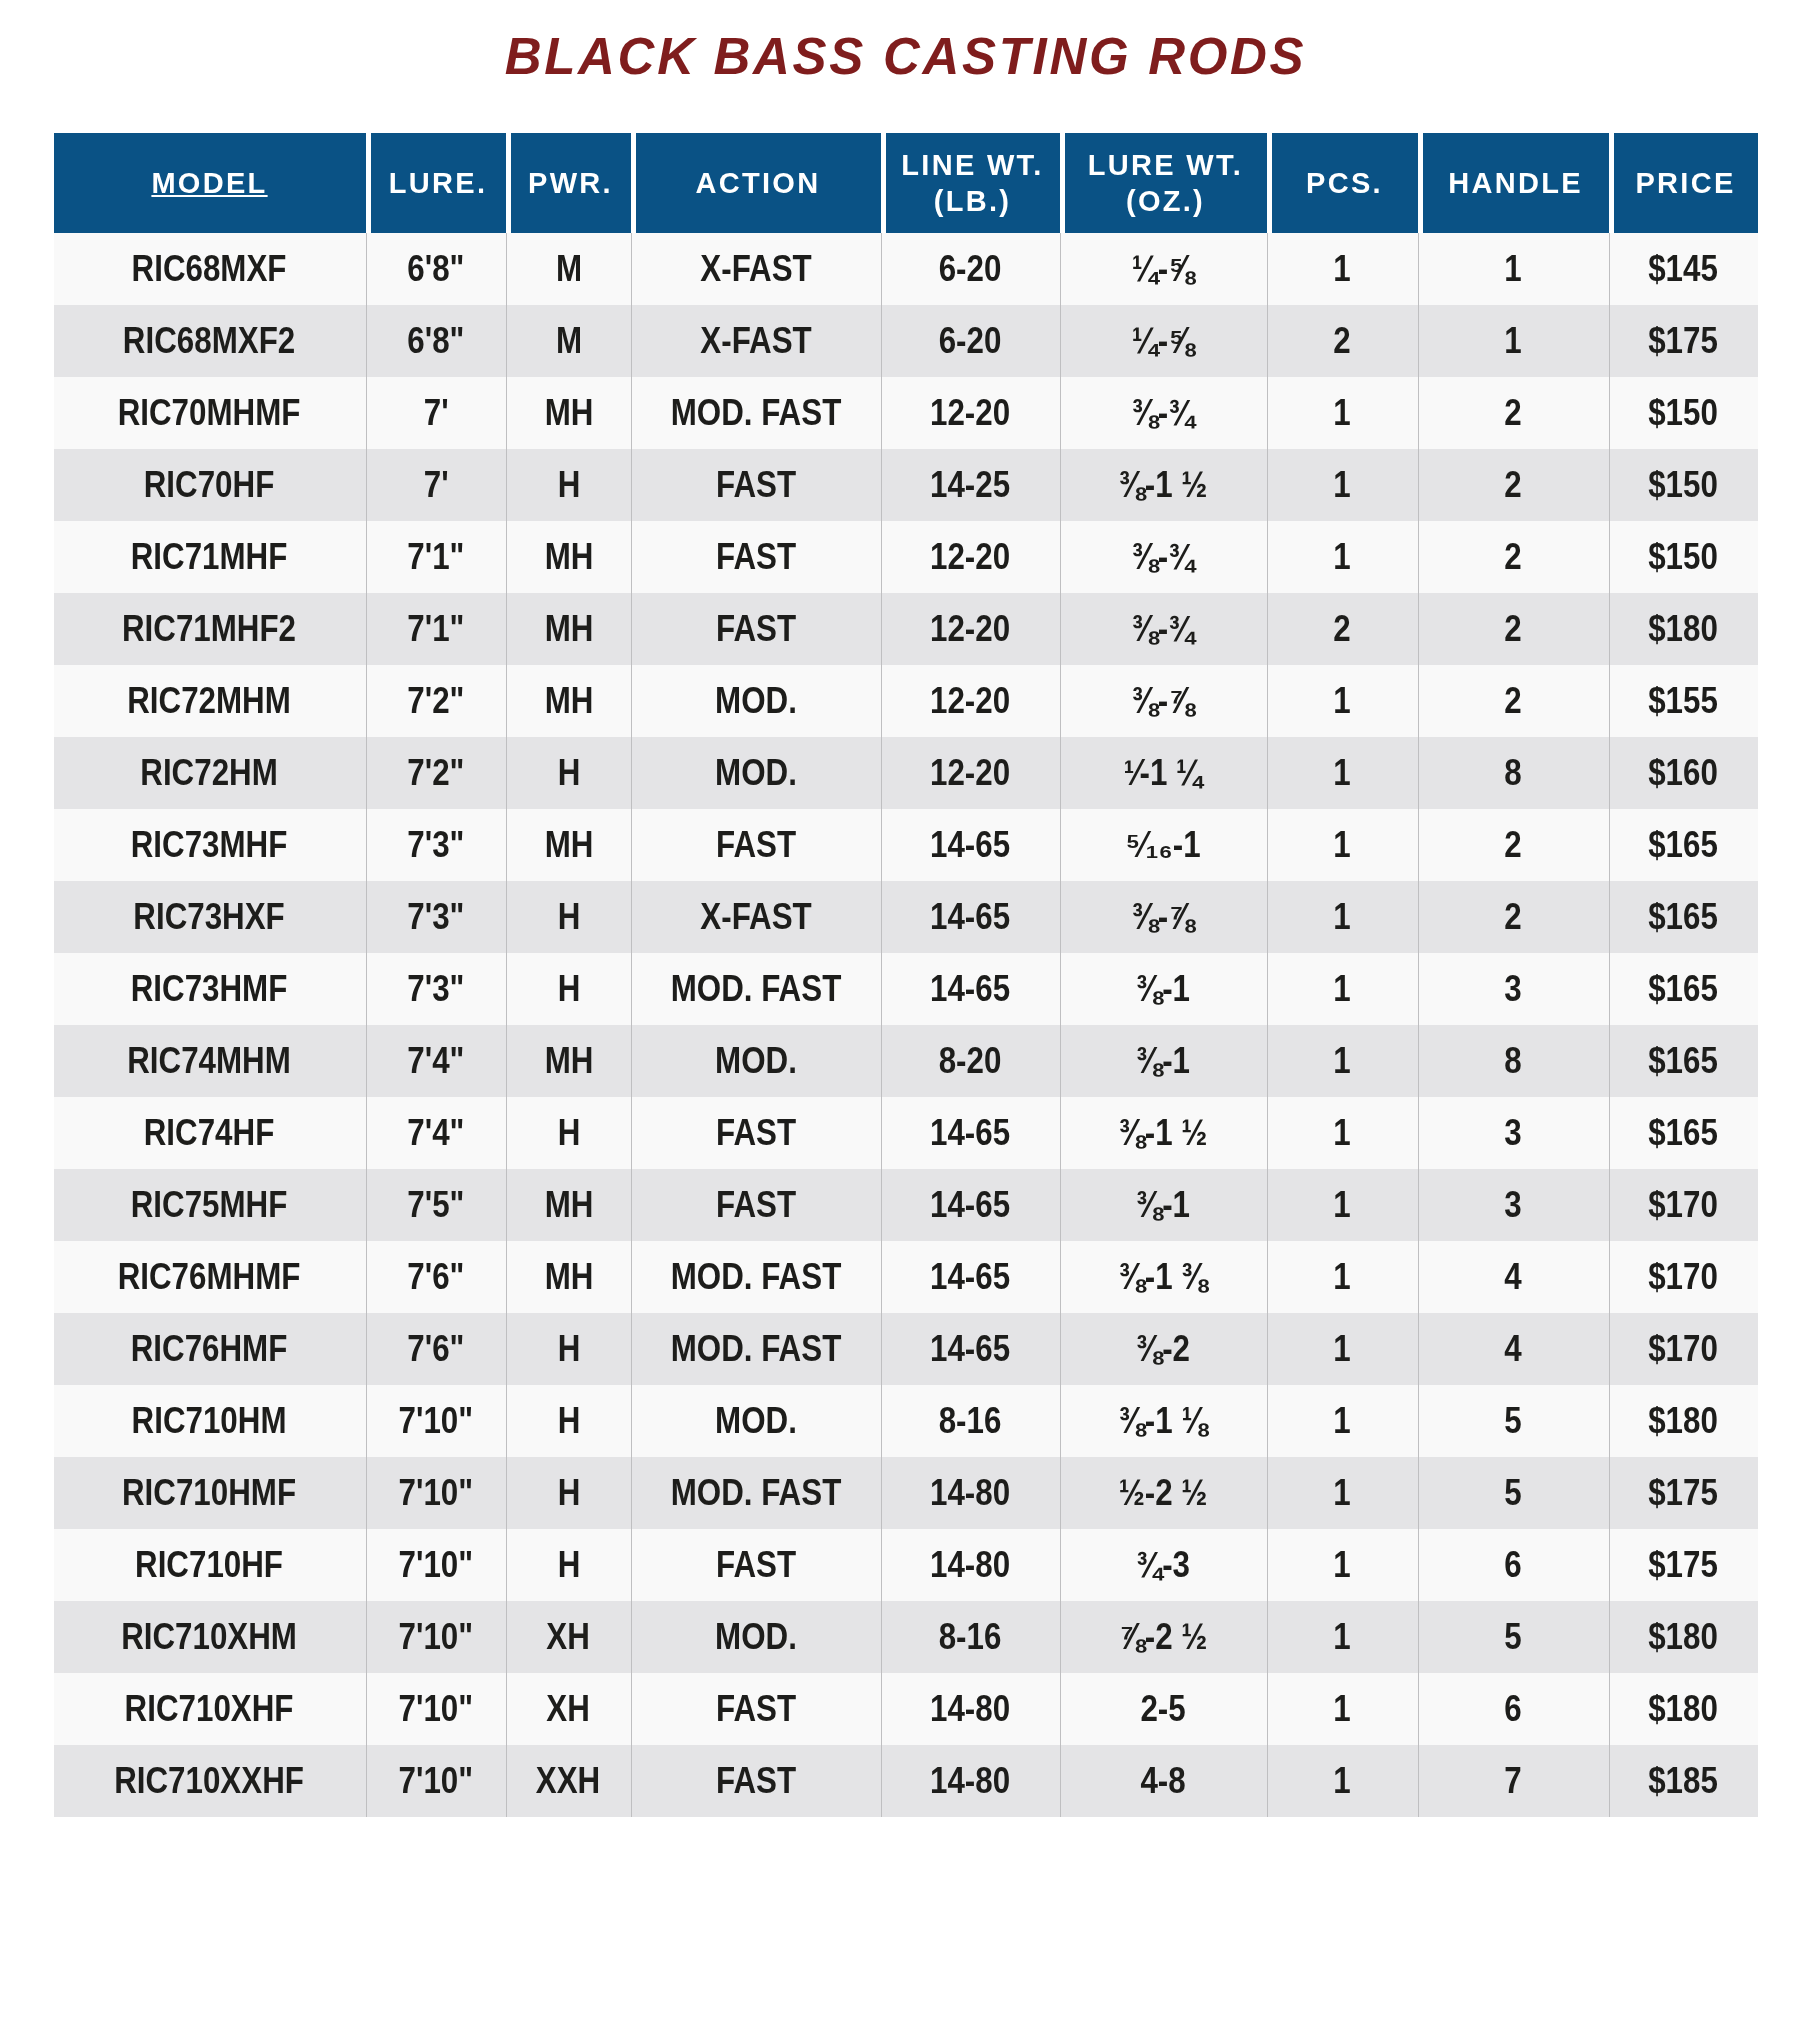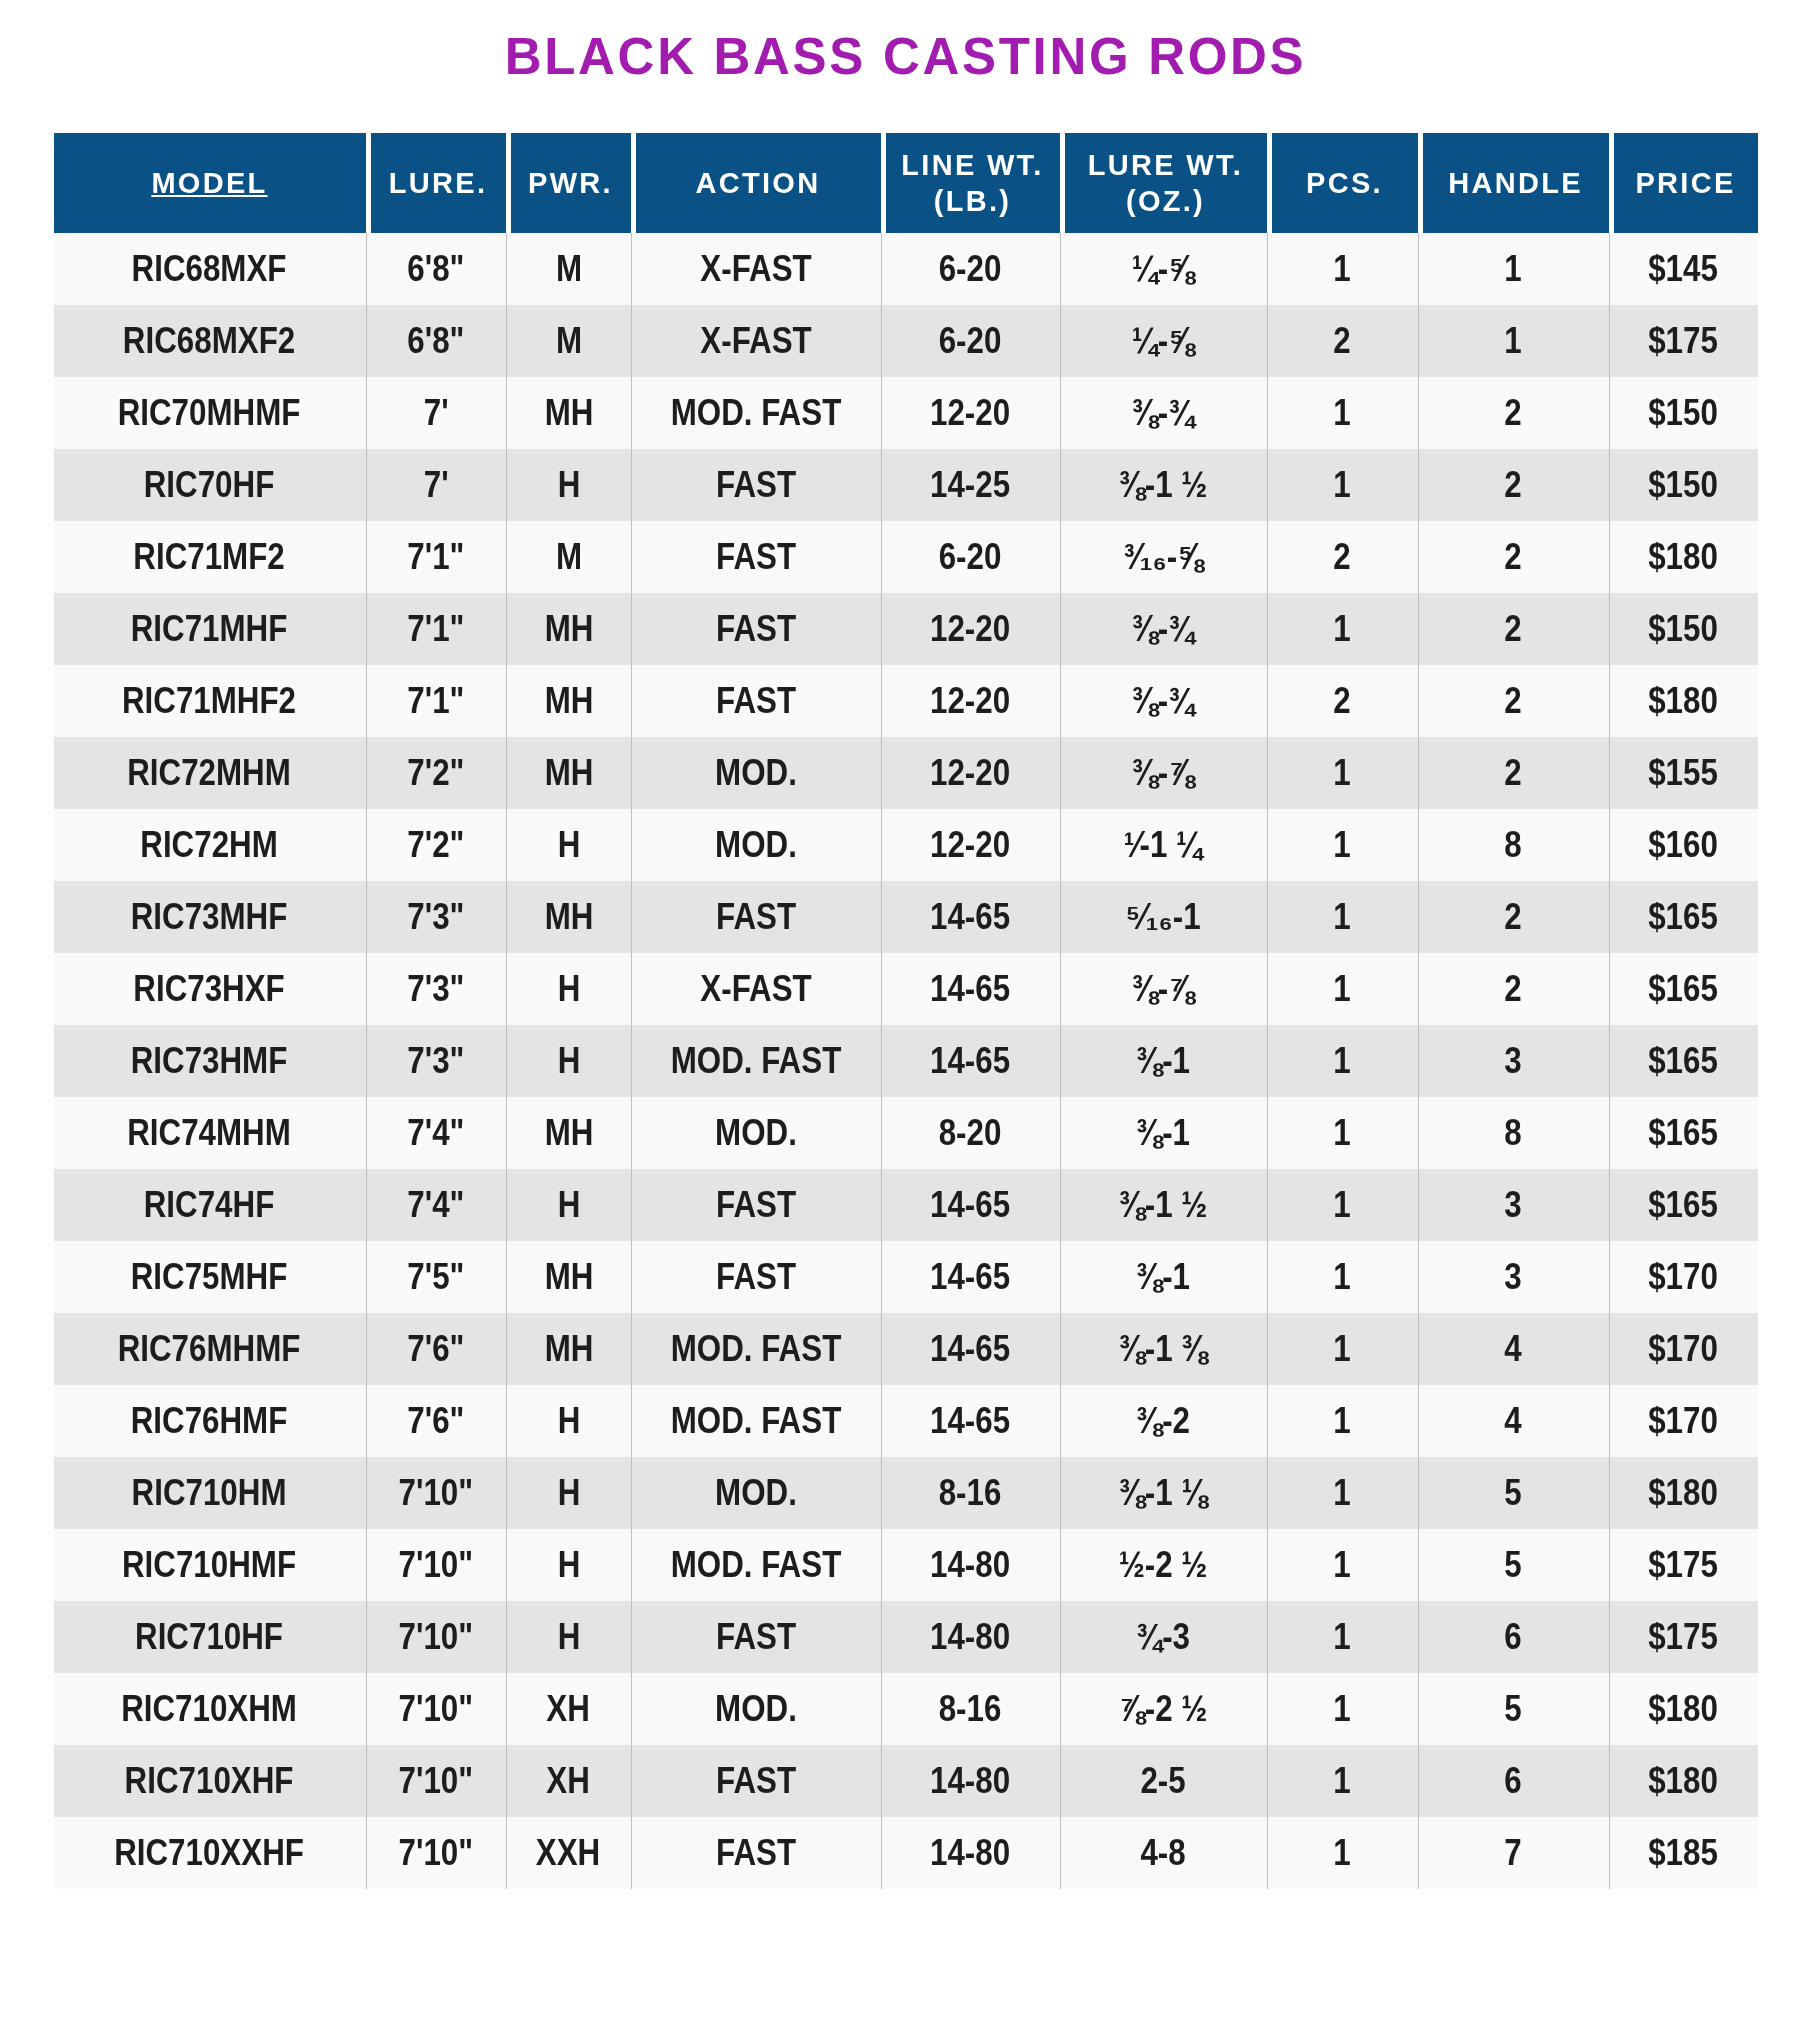--- a/index.html
+++ b/index.html
@@ -16,22 +16,23 @@
     width: 1811px;
     height: 2035px;
     overflow: hidden;
   }
   h1.title {
     margin: 27px 0 0 0;
     text-align: center;
     font-size: 51px;
     font-weight: 700;
     letter-spacing: 2.7px;
-    color: #a21caf;
+    color: #7f1d1d;
     font-family: "Liberation Sans", "DejaVu Sans", sans-serif;
+    font-style: italic;
   }
   table.rods {
     table-layout: fixed;
     width: 1704px;
     margin: 47px auto 0 auto;
     border-collapse: separate;
     border-spacing: 0;
   }
   table.rods col.c-model  { width: 312px; }
   table.rods col.c-lgth   { width: 140px; }
@@ -171,31 +172,20 @@
           <td><span class="cnd">7'</span></td>
           <td><span class="cnd">H</span></td>
           <td><span class="cnd">FAST</span></td>
           <td><span class="cnd">14-25</span></td>
           <td><span class="cnd">⅜-1 ½</span></td>
           <td><span class="cnd">1</span></td>
           <td><span class="cnd">2</span></td>
           <td><span class="cnd">$150</span></td>
         </tr>
         <tr>
-          <td><span class="cnd">RIC71MF2</span></td>
-          <td><span class="cnd">7'1"</span></td>
-          <td><span class="cnd">M</span></td>
-          <td><span class="cnd">FAST</span></td>
-          <td><span class="cnd">6-20</span></td>
-          <td><span class="cnd">³⁄₁₆-⅝</span></td>
-          <td><span class="cnd">2</span></td>
-          <td><span class="cnd">2</span></td>
-          <td><span class="cnd">$180</span></td>
-        </tr>
-        <tr>
           <td><span class="cnd">RIC71MHF</span></td>
           <td><span class="cnd">7'1"</span></td>
           <td><span class="cnd">MH</span></td>
           <td><span class="cnd">FAST</span></td>
           <td><span class="cnd">12-20</span></td>
           <td><span class="cnd">⅜-¾</span></td>
           <td><span class="cnd">1</span></td>
           <td><span class="cnd">2</span></td>
           <td><span class="cnd">$150</span></td>
         </tr>

